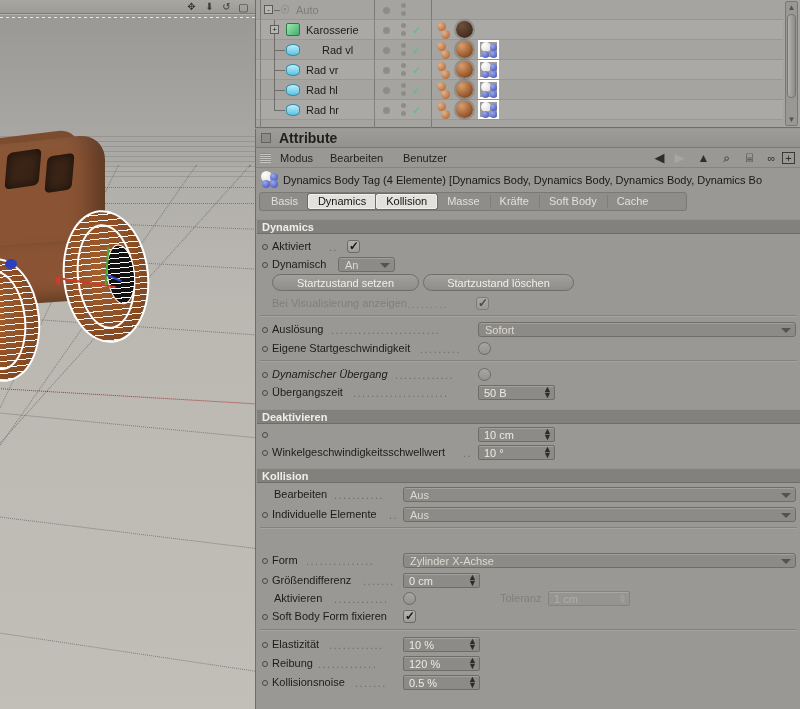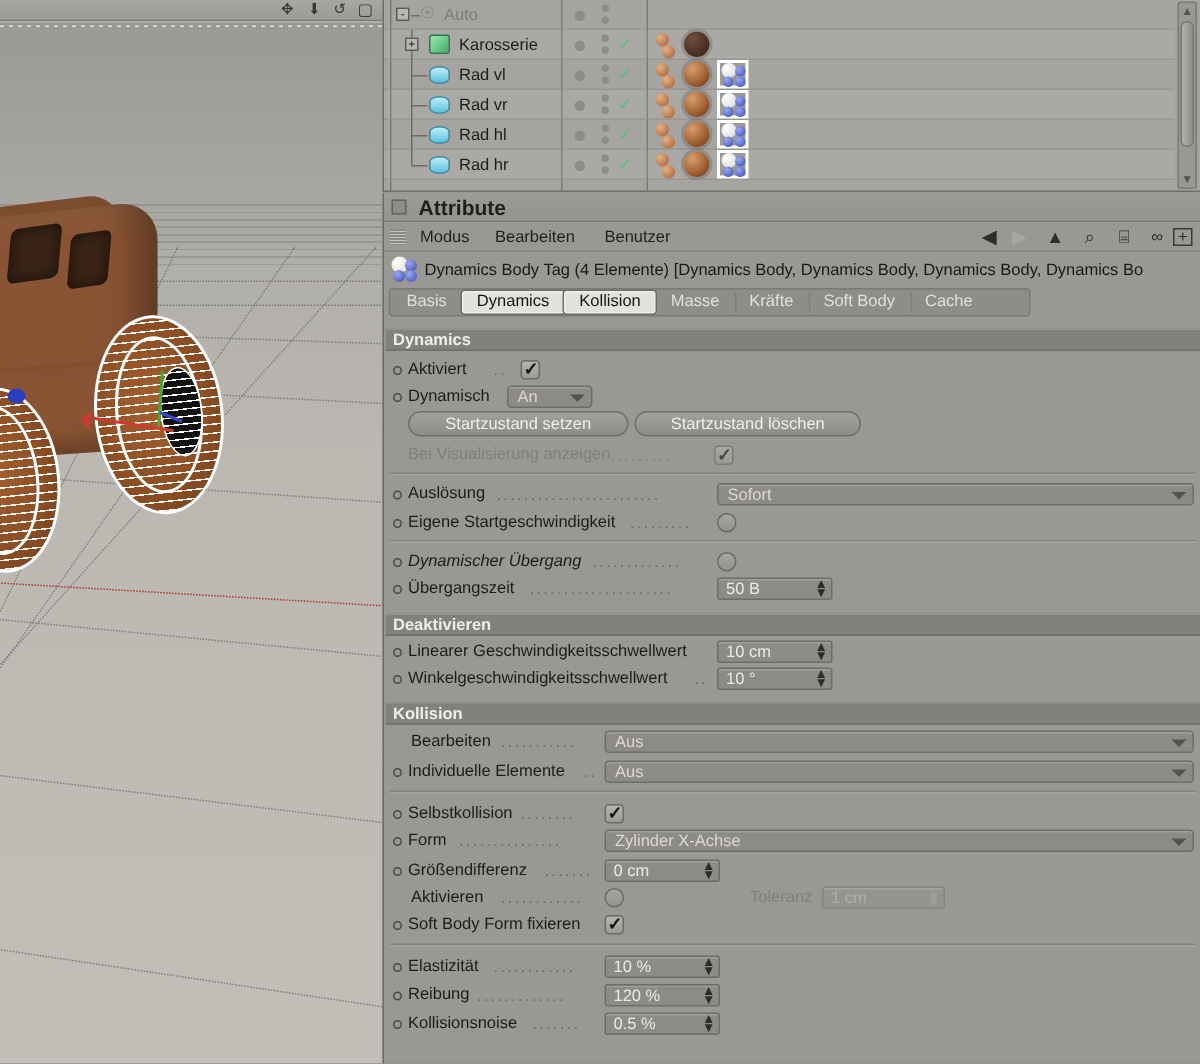--- a/index.html
+++ b/index.html
@@ -430,21 +430,21 @@
         <div class="check" style="left:156px;top:5px;">✓</div>
         <div class="mat-small" style="left:181px;top:2px;"></div>
         <div class="mat-small" style="left:185px;top:10px;"></div>
         <div class="mat-big dark" style="left:200px;top:1px;"></div>
       </div>
 
       <div class="om-row" style="top:40px;">
         <div class="tree-line" style="left:18px;top:0;height:20px;"></div>
         <div class="tree-tick" style="left:18px;top:10px;width:11px;"></div>
         <div class="ico-cyl" style="left:30px;top:4px;"></div>
-        <div class="om-name" style="left:50px;">Rad vl</div>
+        <div class="om-name" style="left:66px;">Rad vl</div>
         <div class="dotcol" style="left:127px;top:7px;"></div>
         <div class="dotcol" style="left:145px;top:3px;width:5px;height:5px;"></div>
         <div class="dotcol" style="left:145px;top:11px;width:5px;height:5px;"></div>
         <div class="check" style="left:156px;top:5px;">✓</div>
         <div class="mat-small" style="left:181px;top:2px;"></div>
         <div class="mat-small" style="left:185px;top:10px;"></div>
         <div class="mat-big" style="left:200px;top:1px;"></div>
         <div class="dyn-tag" style="left:222px;top:0px;">
           <div class="s1"></div>
           <div class="s2"></div>
@@ -630,21 +630,20 @@
           <div class="spin">▲<br>▼</div>
         </div>
       </div>
 
       <div class="section-head" style="top:280px;">
         <span>Deaktivieren</span>
       </div>
 
       <div class="row" style="top:297px;">
         <div class="kdot" style="left:6px;top:6px;"></div>
-        <div class="lbl" style="left:16px;">Linearer Geschwindigkeitsschwellwert</div>
         <div class="numfld" style="left:222px;top:1px;width:77px;">
           <div class="nv">10 cm</div>
           <div class="spin">▲<br>▼</div>
         </div>
       </div>
 
       <div class="row" style="top:315px;">
         <div class="kdot" style="left:6px;top:6px;"></div>
         <div class="lbl" style="left:16px;">Winkelgeschwindigkeitsschwellwert</div>
         <div class="leader" style="left:207px;top:4px;width:13px;">..</div>
@@ -672,26 +671,20 @@
         <div class="lbl" style="left:16px;">Individuelle Elemente</div>
         <div class="leader" style="left:133px;top:4px;width:12px;">..</div>
         <div class="combo" style="left:147px;top:1px;width:393px;">
           <div class="cv">Aus</div>
           <div class="caret"></div>
         </div>
       </div>
 
       <div class="hr-div" style="top:398px;"></div>
 
-      <div class="row" style="top:405px;">
-        <div class="kdot" style="left:6px;top:6px;"></div>
-        <div class="lbl" style="left:16px;">Selbstkollision</div>
-        <div class="leader" style="left:91px;top:4px;width:50px;">........</div>
-        <div class="chk" style="left:147px;top:2px;"></div>
-      </div>
 
       <div class="row" style="top:423px;">
         <div class="kdot" style="left:6px;top:6px;"></div>
         <div class="lbl" style="left:16px;">Form</div>
         <div class="leader" style="left:50px;top:4px;width:92px;">...............</div>
         <div class="combo" style="left:147px;top:1px;width:393px;">
           <div class="cv">Zylinder X-Achse</div>
           <div class="caret"></div>
         </div>
       </div>

